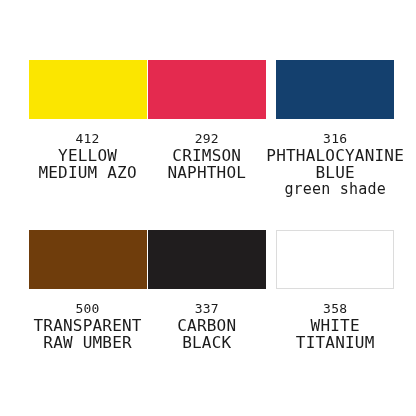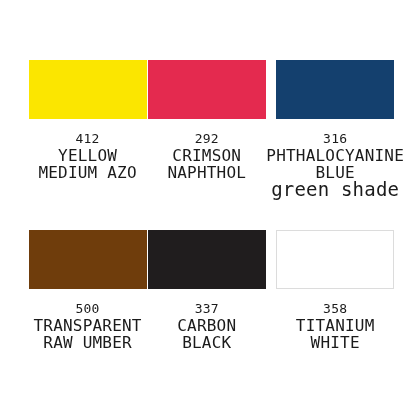--- a/index.html
+++ b/index.html
@@ -44,21 +44,21 @@
     line-height: 17px;
     letter-spacing: 0.2px;
   }
   .swatch-code {
     font-size: 13px;
   }
   .swatch-name-line {
     font-size: 16px;
   }
   .swatch-sub-line {
-    font-size: 19px;
+    font-size: 15px;
     text-transform: none;
   }
 </style>
 </head>
 <body style="background-color: rgb(255, 255, 255);">
 
 <div id="swatch-grid">
 
   <div class="swatch-cell">
     <div class="swatch-chip" style="background-color: rgb(251, 230, 0);"></div>
@@ -102,18 +102,18 @@
       <div class="swatch-code">337</div>
       <div class="swatch-name-line">CARBON</div>
       <div class="swatch-name-line">BLACK</div>
     </div>
   </div>
 
   <div class="swatch-cell">
     <div class="swatch-chip bordered" style="background-color: rgb(255, 255, 255);"></div>
     <div class="swatch-text">
       <div class="swatch-code">358</div>
+      <div class="swatch-name-line">WHITE</div>
       <div class="swatch-name-line">TITANIUM</div>
-      <div class="swatch-name-line">WHITE</div>
     </div>
   </div>
 
 </div>
 
 </body></html>

